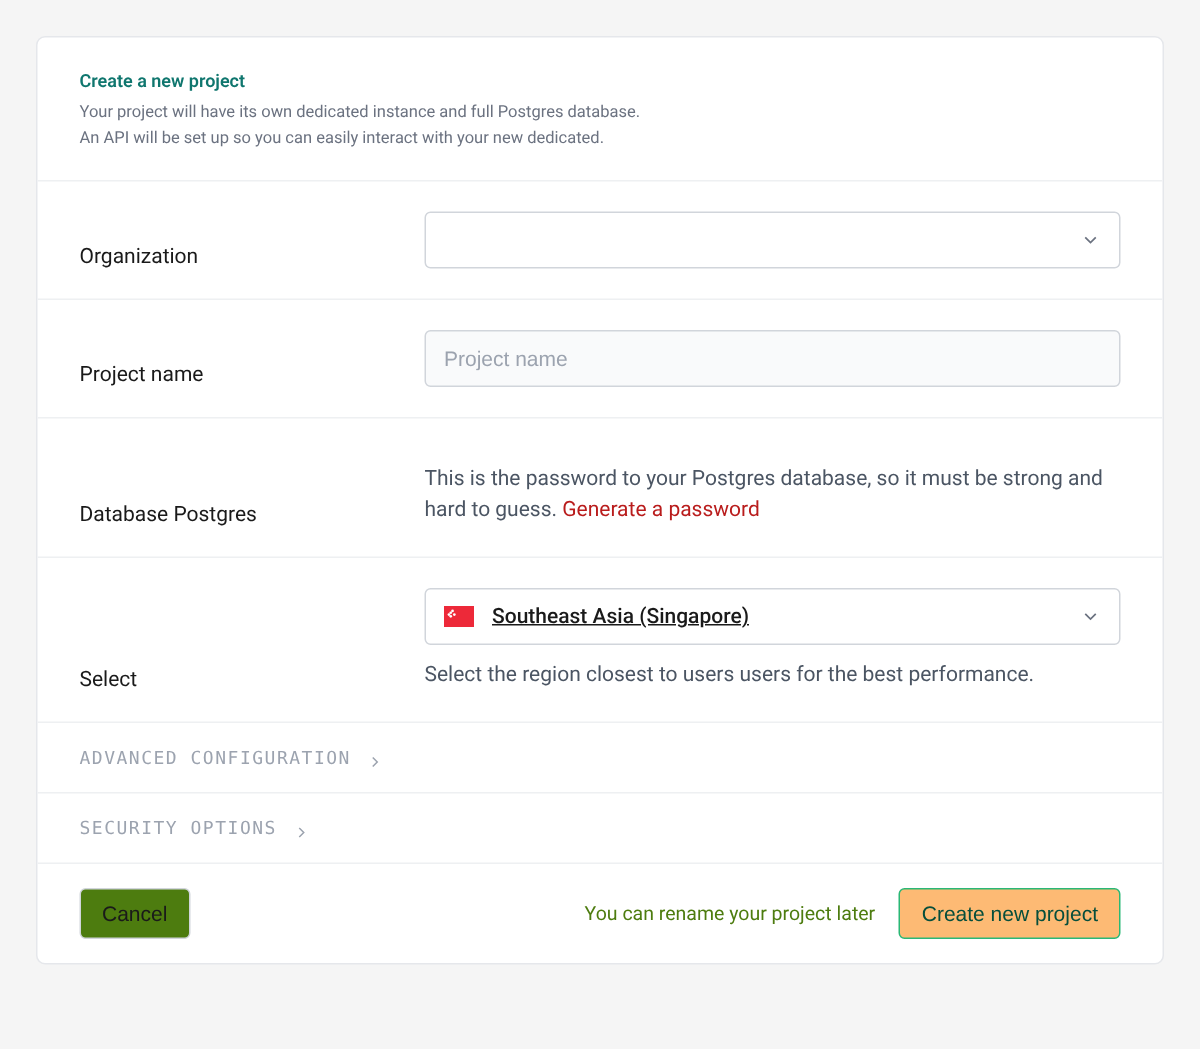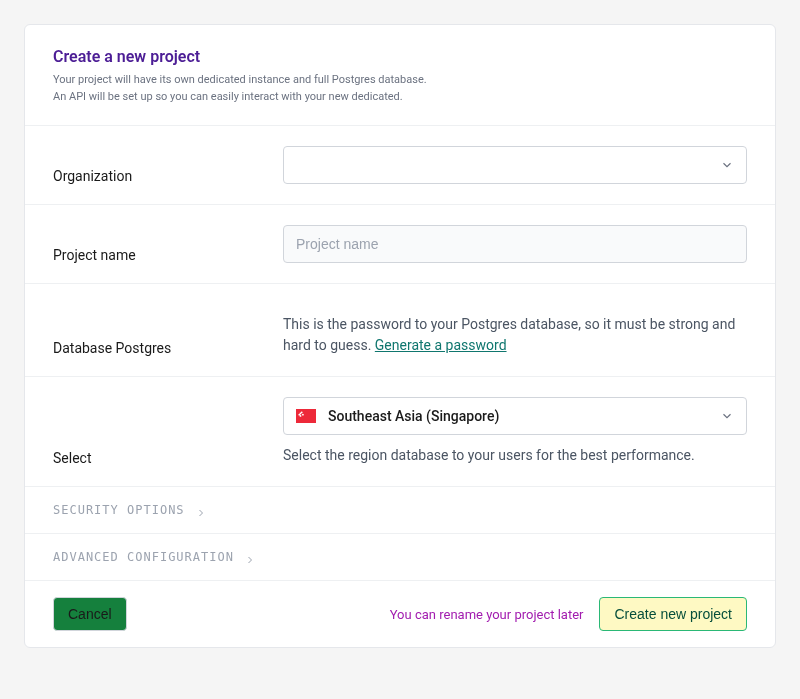--- a/index.html
+++ b/index.html
@@ -19,23 +19,23 @@
       border-radius: 6px;
       max-width: 752px;
       margin: 0 auto;
       overflow: hidden;
     }
     .header {
       padding: 22px 28px 20px 28px;
       border-bottom: 1px solid #eef0f2;
     }
     .header-title {
-      font-size: 16px;
+      font-size: 12px;
       font-weight: 600;
-      color: #4c1d95;
+      color: #0f766e;
       margin-bottom: 6px;
     }
     .header-desc {
       font-size: 11px;
       color: #6b7280;
       line-height: 1.5;
     }
     .form-row {
       display: flex;
       padding: 20px 28px;
@@ -86,20 +86,21 @@
       width: 3px;
       height: 3px;
       background: #fff;
       border-radius: 50%;
       box-shadow: 0 4px 0 #fff, 4px 2px 0 #fff, -2px 2px 0 #fff, 2px -2px 0 #fff;
       transform: scale(0.6);
     }
     .select-text {
       flex: 1;
       font-weight: 500;
+      text-decoration: underline;
     }
     .chevron {
       width: 14px;
       height: 14px;
       flex-shrink: 0;
     }
     .chevron svg {
       width: 100%;
       height: 100%;
       stroke: #6b7280;
@@ -119,22 +120,21 @@
     .text-input::placeholder {
       color: #9ca3af;
     }
     .helper-text {
       font-size: 14px;
       color: #4b5563;
       line-height: 1.5;
       margin-top: 10px;
     }
     .link {
-      color: #0f766e;
-      text-decoration: underline;
+      color: #b91c1c;
       cursor: pointer;
     }
     .collapse-row {
       padding: 16px 28px;
       border-bottom: 1px solid #eef0f2;
       display: flex;
       align-items: center;
       cursor: pointer;
     }
     .collapse-label {
@@ -166,36 +166,36 @@
       padding: 0 14px;
       border-radius: 4px;
       font-size: 14px;
       cursor: pointer;
       display: inline-flex;
       align-items: center;
       justify-content: center;
       border: 1px solid transparent;
     }
     .btn-cancel {
-      background: #15803d;
+      background: #4d7c0f;
       border: 1px solid #d1d5db;
       color: #1a1a1a;
     }
     .btn-primary {
-      background: #fef9c3;
+      background: #fdba74;
       border: 1px solid #2ab876;
       color: #064e3b;
       font-weight: 500;
     }
     .footer-spacer {
       flex: 1;
     }
     .footer-hint {
       font-size: 13px;
-      color: #a21caf;
+      color: #4d7c0f;
       margin-right: 16px;
     }
   </style>
 </head>
 <body>
 
 <div class="card">
 
   <div class="header">
     <div class="header-title">Create a new project</div>
@@ -240,42 +240,42 @@
     <div class="form-field">
       <div class="select with-flag">
         <span class="flag"></span>
         <span class="select-text">Southeast Asia (Singapore)</span>
         <span class="chevron">
           <svg viewBox="0 0 24 24">
               <polyline points="6 9 12 15 18 9"></polyline>
             </svg>
         </span>
       </div>
-      <div class="helper-text">Select the region database to your users for the best performance.</div>
-    </div>
+      <div class="helper-text">Select the region closest to users users for the best performance.</div>
+    </div>
+  </div>
+
+  <div class="collapse-row">
+    <span class="collapse-label">ADVANCED CONFIGURATION</span>
+    <span class="chevron-right">
+      <svg viewBox="0 0 24 24">
+          <polyline points="9 18 15 12 9 6"></polyline>
+        </svg>
+    </span>
   </div>
 
   <div class="collapse-row">
     <span class="collapse-label">SECURITY OPTIONS</span>
     <span class="chevron-right">
       <svg viewBox="0 0 24 24">
           <polyline points="9 18 15 12 9 6"></polyline>
         </svg>
     </span>
   </div>
 
-  <div class="collapse-row">
-    <span class="collapse-label">ADVANCED CONFIGURATION</span>
-    <span class="chevron-right">
-      <svg viewBox="0 0 24 24">
-          <polyline points="9 18 15 12 9 6"></polyline>
-        </svg>
-    </span>
-  </div>
-
   <div class="footer">
     <button class="btn btn-cancel">Cancel</button>
     <div class="footer-spacer"></div>
     <span class="footer-hint">You can rename your project later</span>
     <button class="btn btn-primary">Create new project</button>
   </div>
 
 </div>
 
 </body></html>

